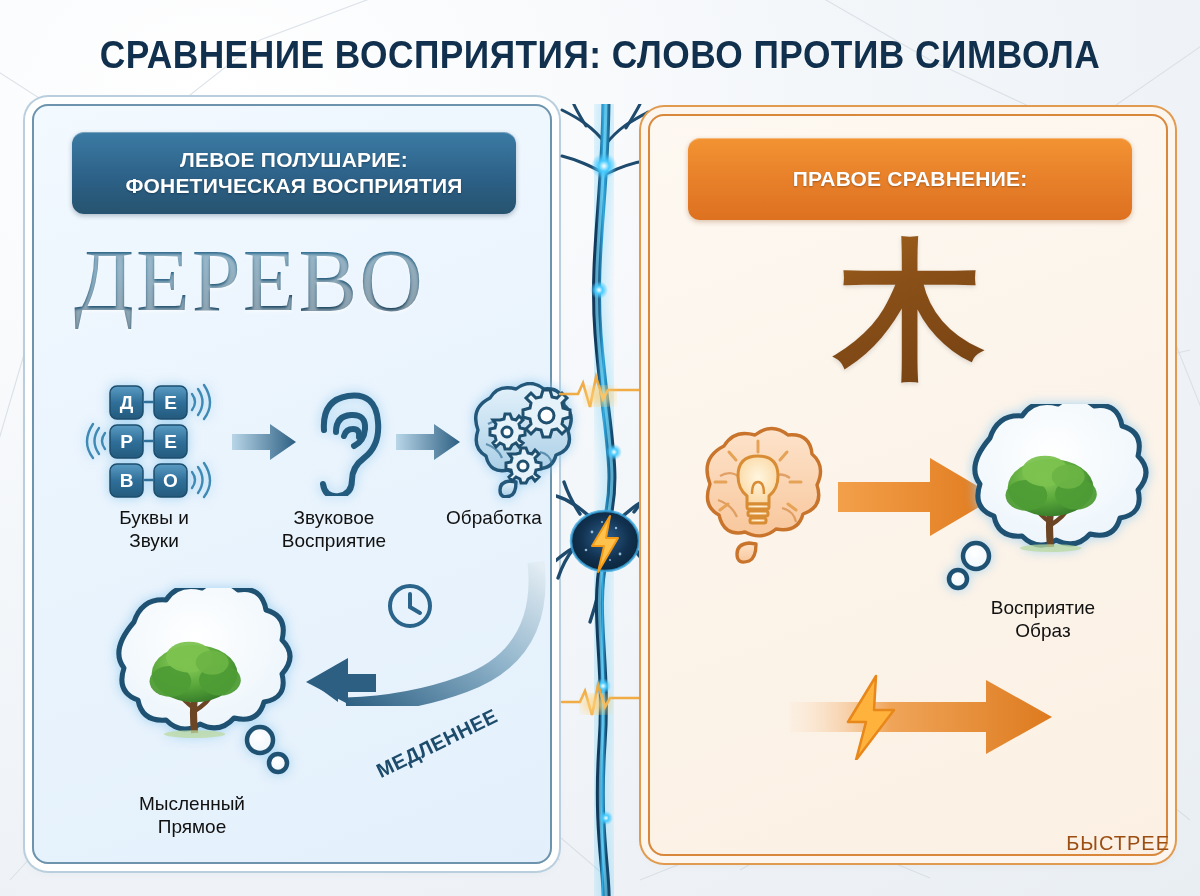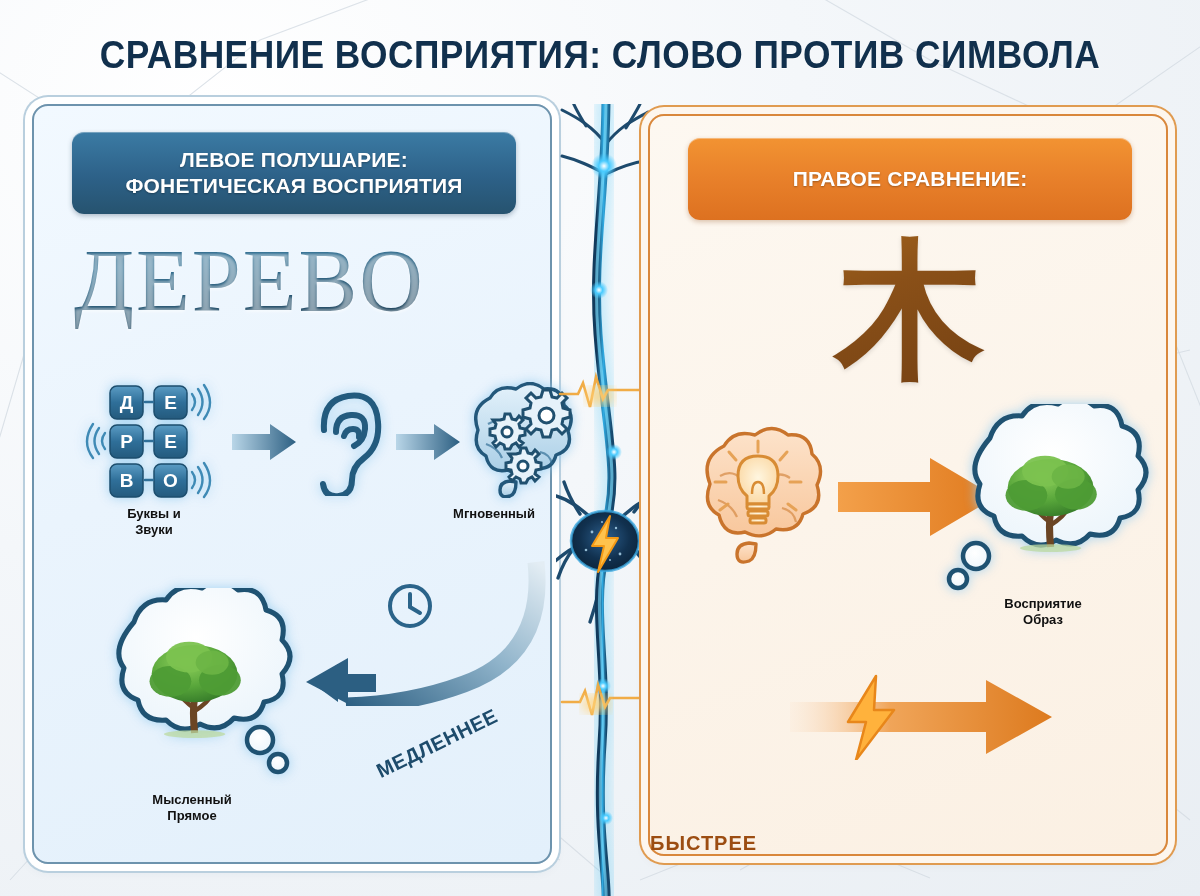--- a/index.html
+++ b/index.html
@@ -81,37 +81,37 @@
     font-family:"DejaVu Serif", serif;
     font-size:150px; line-height:1; font-weight:bold;
     background:linear-gradient(160deg,#b5721f 0%, #8a5018 40%, #6b3a10 100%);
     -webkit-background-clip:text; background-clip:text; color:transparent;
     filter:drop-shadow(0 2px 2px rgba(0,0,0,.12));
   }
 
   
   .lbl{
     position:absolute; text-align:center;
-    font-size:13px; line-height:1.22; color:#111; font-weight:bold;
+    font-size:19px; line-height:1.22; color:#111; font-weight:normal;
     white-space:pre-line;
   }
 
   .glow{ filter:drop-shadow(0 0 6px rgba(150,205,240,.85)); }
 
   #neuron{ position:absolute; left:556px; top:104px; width:96px; height:792px; }
 
   #slowtxt{
     position:absolute; left:344px; top:655px;
     font-size:20px; font-weight:bold; color:#1d4b6b;
     transform:rotate(-26deg); transform-origin:left center;
     letter-spacing:.5px;
   }
   #fasttxt{
-    position:absolute; left:0; top:716px; width:520px; text-align:left;
-    font-size:20px; font-weight:bold; color:#9c4d12; letter-spacing:1px;
+    position:absolute; left:0; top:716px; width:520px; text-align:right;
+    font-size:20px; font-weight:normal; color:#9c4d12; letter-spacing:1px;
   }
 </style>
 </head>
 <body>
 
 <div id="stage">
 
   <svg id="bgnet" viewBox="0 0 1200 896" preserveAspectRatio="none">
     <g stroke="#d6dde4" stroke-width="1.1" fill="none" opacity=".85">
       <path d="M-20 60 L120 150 L40 300 L-10 470"></path>
@@ -243,21 +243,23 @@
         <circle cx="84.5" cy="33.5" r="7.5" fill="#fff"></circle>
         <path d="M38 38 l4-1 1-5 5 0 2 5 4 1 3-4 4 4-4 4 1 4 5 1 0 6-5 1-1 4 4 3-4 4-3-4-4 2-2 4-5 0-1-4-4-2-4 4-3-4 3-3-1-4-5-1 0-6 5-1 1-4-3-4z"></path>
         <circle cx="45" cy="50" r="5" fill="#fff"></circle>
         <path d="M54 72 l4-1 1-5 5 0 2 5 4 1 3-4 4 4-4 4 1 4 5 1 0 6-5 1-1 4 4 3-4 4-3-4-4 2-2 4-5 0-1-4-4-2-4 4-3-4 3-3-1-4-5-1 0-6 5-1 1-4-3-4z"></path>
         <circle cx="61" cy="84" r="5" fill="#fff"></circle>
       </g>
     </svg>
 
     <div class="lbl" style="left:20px;top:400px;width:200px">Буквы и
 Звуки</div>
-    <div class="lbl" style="left:380px;top:400px;width:160px">Мгновенный</div>
+    <div class="lbl" style="left:190px;top:400px;width:220px">Звуковое
+Восприятие</div>
+    <div class="lbl" style="left:380px;top:400px;width:160px">Обработка</div>
 
     <svg style="position:absolute;left:248px;top:450px" width="270" height="150">
       <defs>
           <linearGradient id="curvg" x1="1" y1="0" x2="0" y2="1">
         <stop offset="0" stop-color="#e3edf4"></stop>
             <stop offset=".45" stop-color="#8fb3ca"></stop>
         <stop offset="1" stop-color="#2c5f82"></stop>
       </linearGradient>
         </defs>
       <path d="M254 6 q10 92-72 122 q-54 20-118 22" fill="none" stroke="url(#curvg)" stroke-width="17" stroke-linecap="butt"></path>

